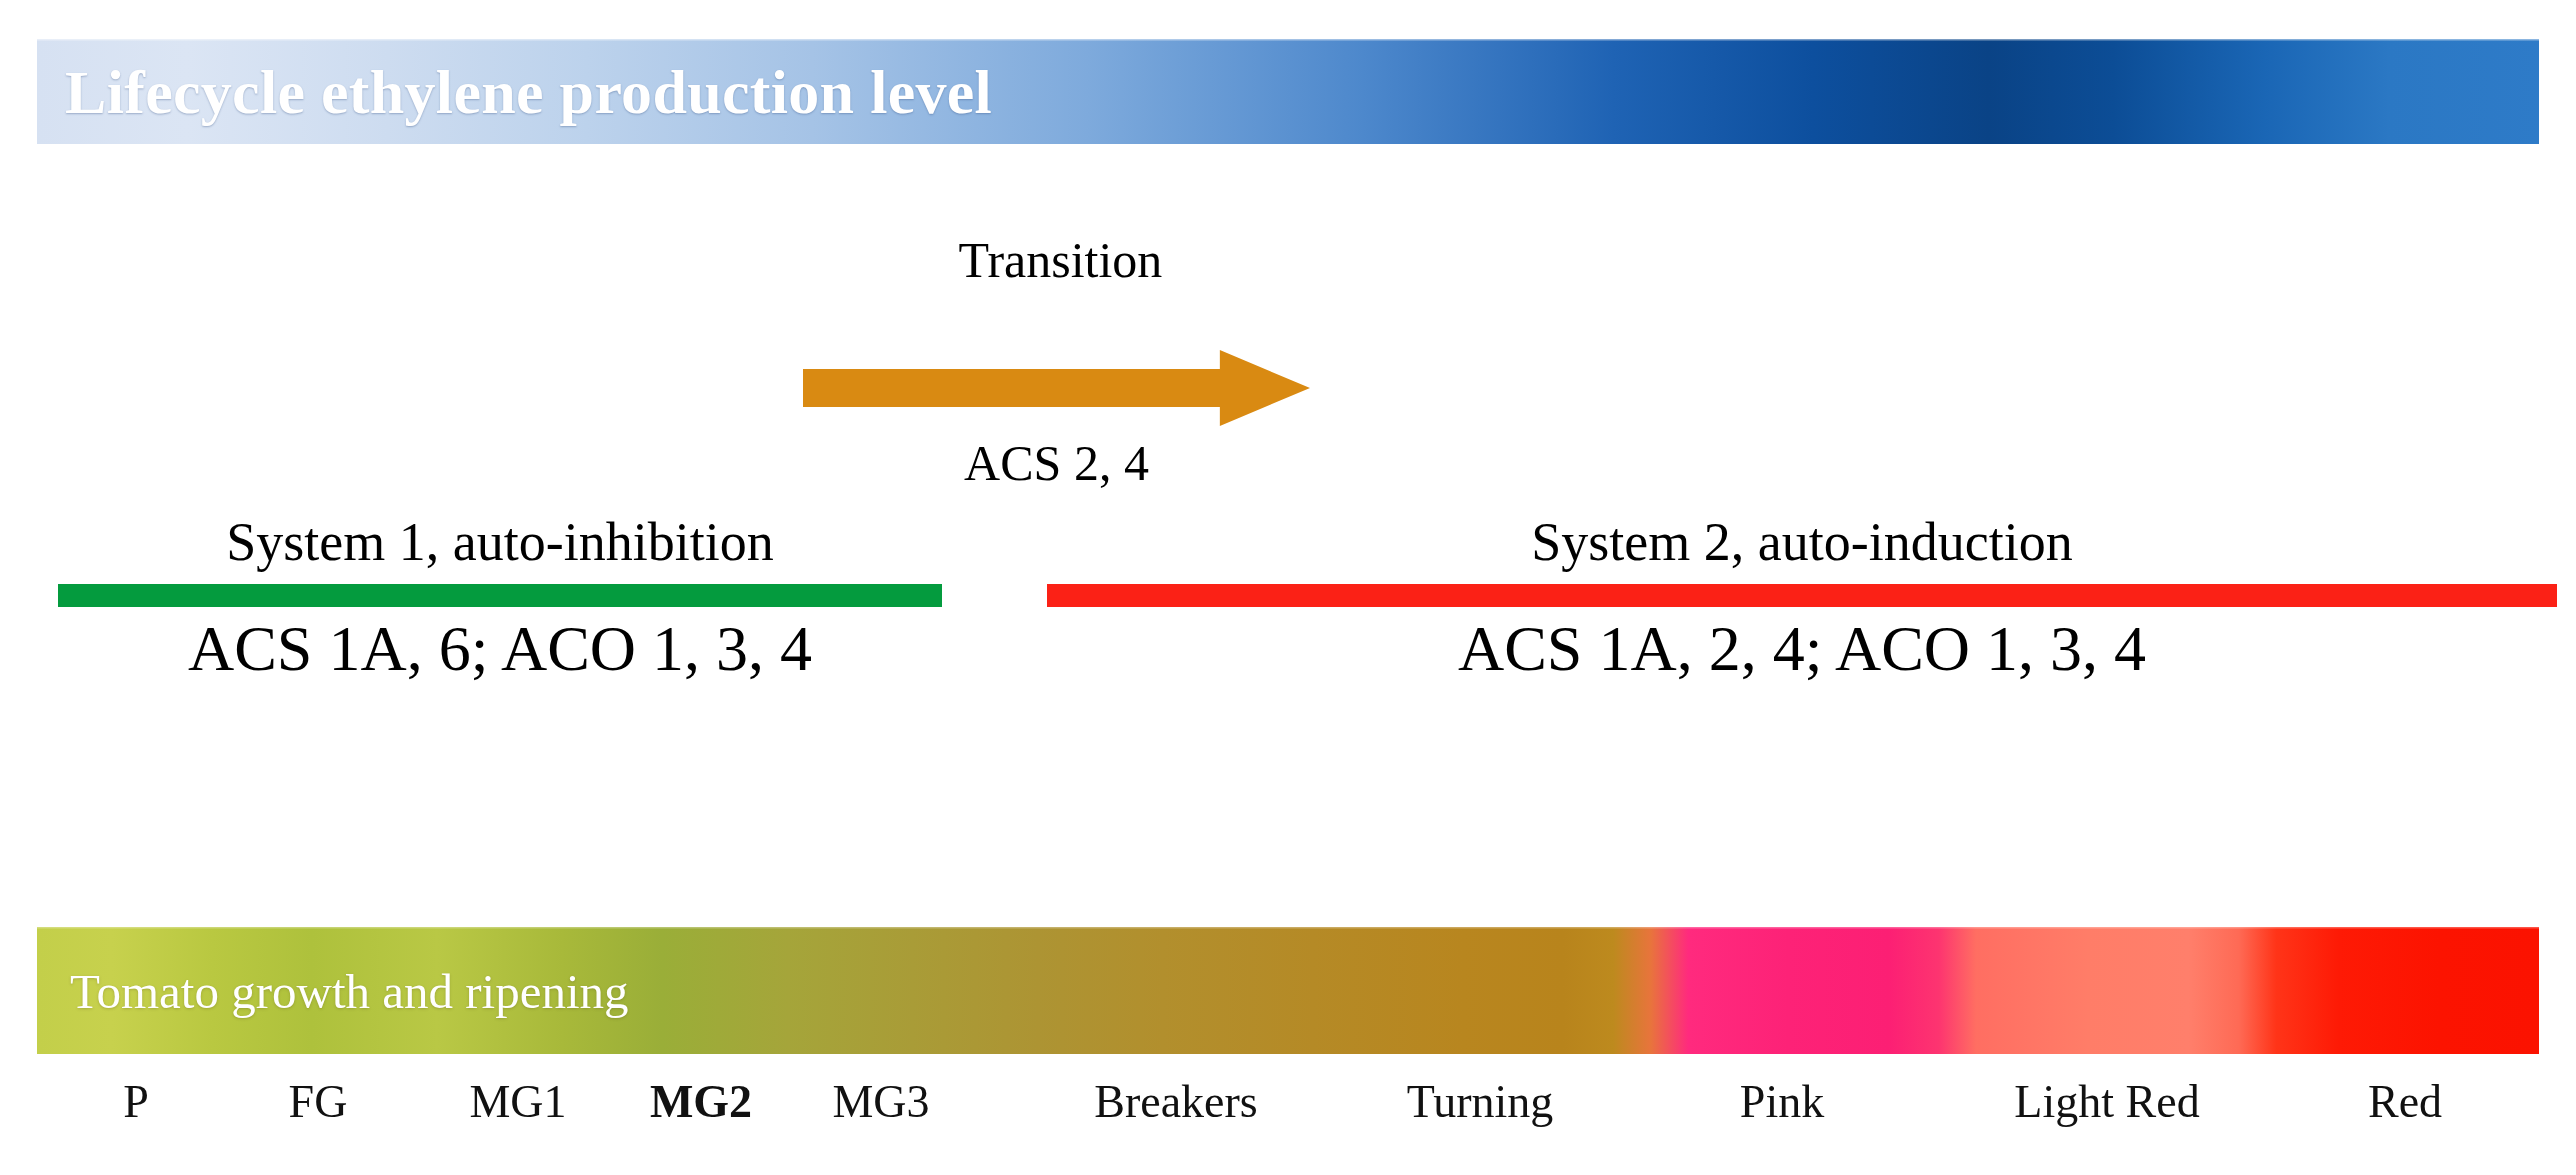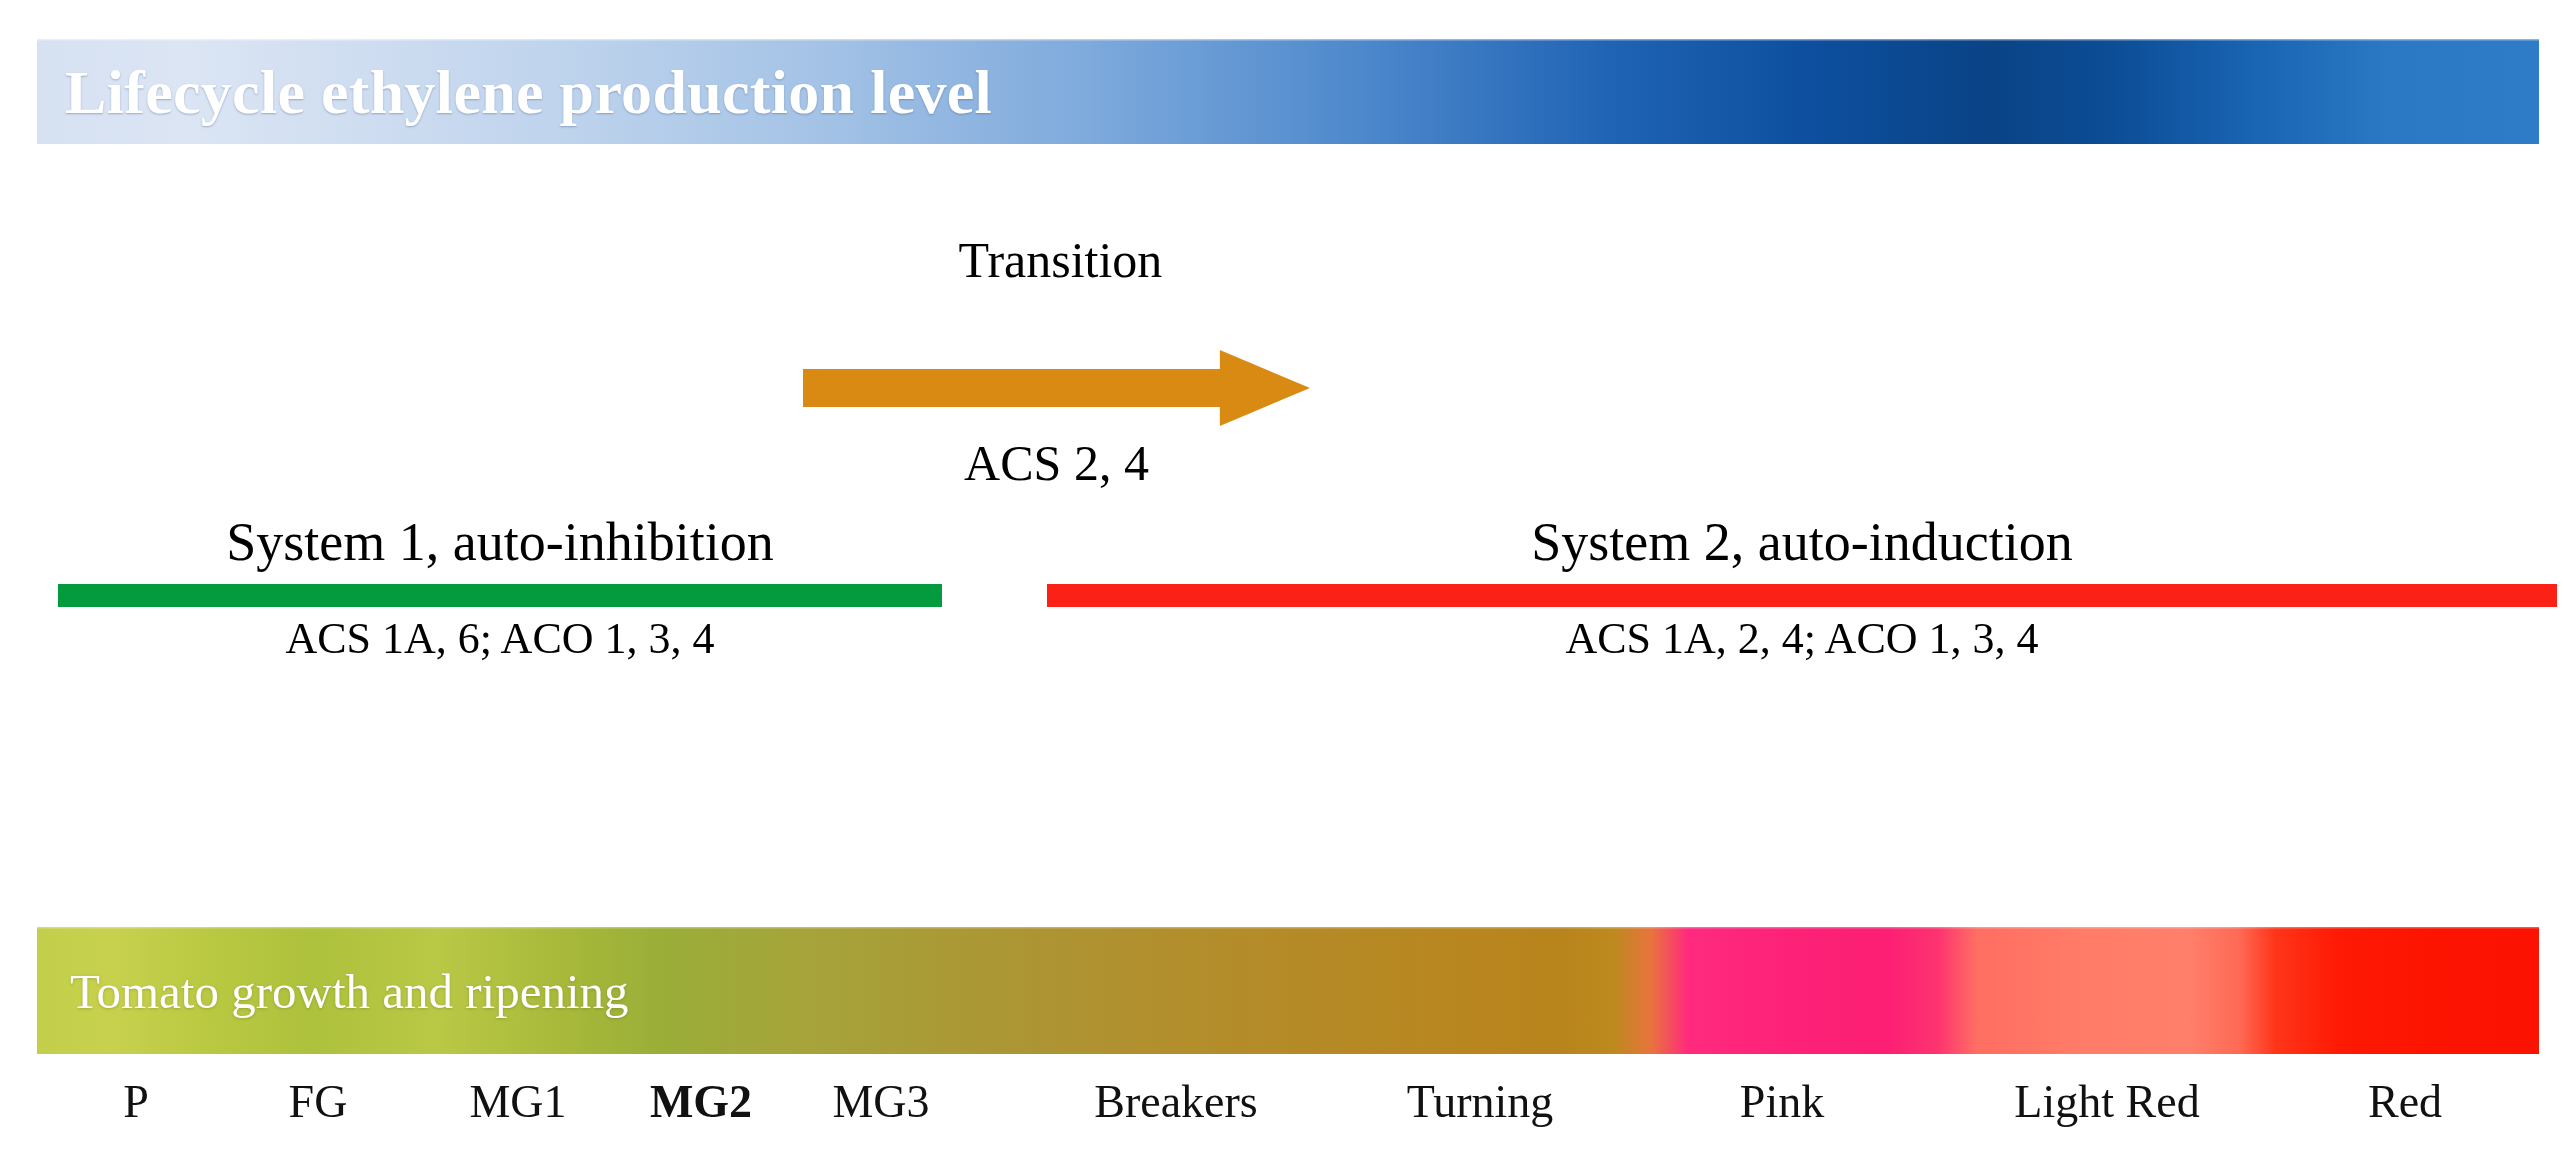--- a/index.html
+++ b/index.html
@@ -95,21 +95,21 @@
     color: #000000;
     text-align: center;
     line-height: 1;
     white-space: nowrap;
   }
   .system-rule {
     height: 23px;
     margin: 15px 0 9.5px 0;
   }
   .system-genes {
-    font-size: 44px;
+    font-size: 64px;
     color: #000000;
     text-align: center;
     line-height: 1;
     white-space: nowrap;
   }
 
   #system-1 { left: 58px;  top: 515px; width: 884px; }
   #system-2 { left: 1047px; top: 515px; width: 1510px; }
 
   #system-1 .system-rule { background: #049B3E; }

